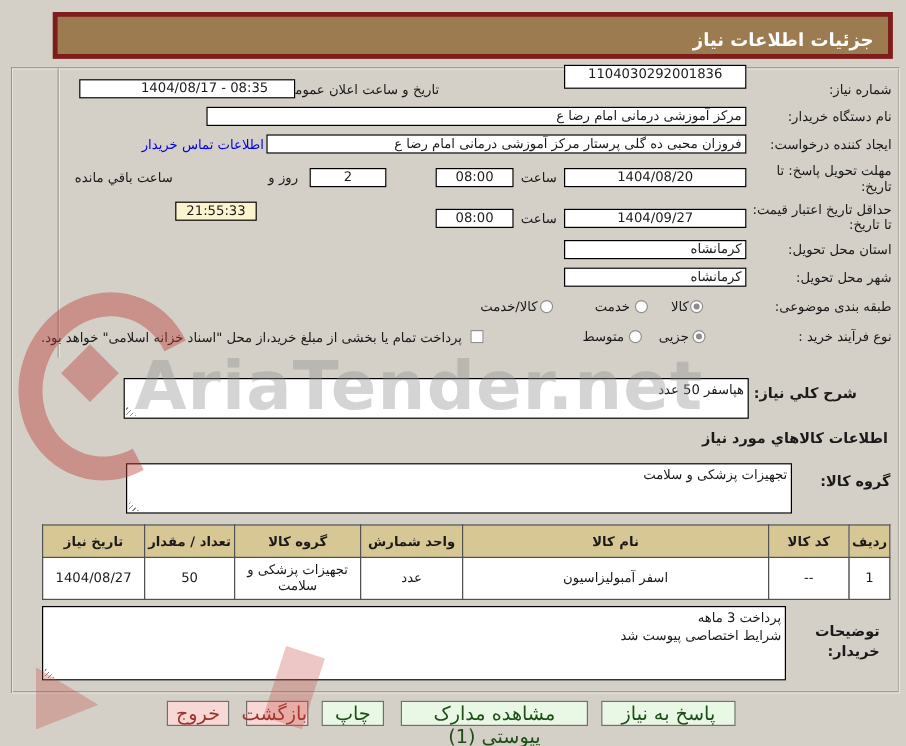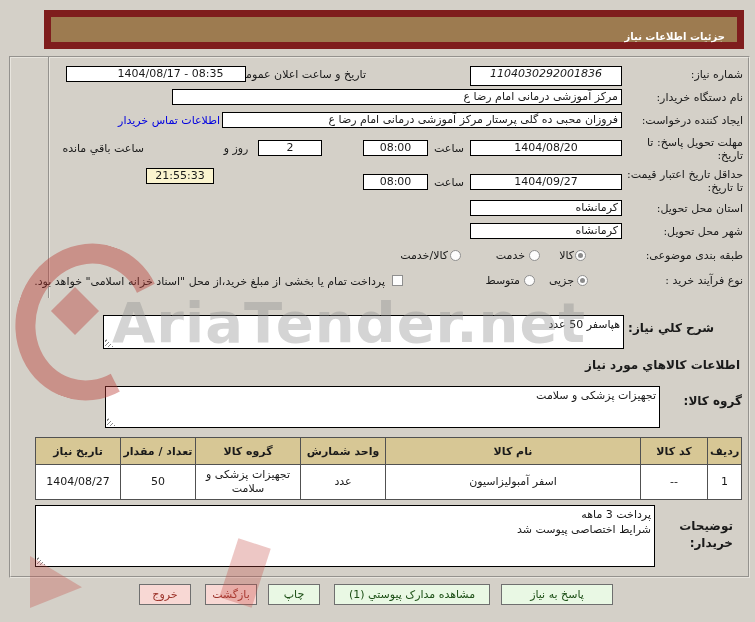--- a/index.html
+++ b/index.html
@@ -1,19 +1,19 @@
 <!DOCTYPE html>
 <html><head>
 <meta charset="utf-8">
 <style>
   html,body{margin:0;padding:0;}
   body{width:755px;height:622px;position:relative;overflow:hidden;background:#d4d0c8;
        font-family:"DejaVu Sans","Liberation Sans",sans-serif;font-size:11px;color:#1a1a1a;}
   .titlebar{position:absolute;left:44px;top:10px;width:700px;height:39px;background:#9d7b50;
-            border:7px solid #7f1d1d;color:#fff;font-weight:bold;font-size:10px;direction:rtl;
+            border:4px solid #7f1d1d;color:#fff;font-weight:bold;font-size:15px;direction:rtl;
             line-height:39px;padding-right:12px;box-sizing:border-box;}
   .groupbox{position:absolute;border:2px groove #e8e5de;}
   .vline{position:absolute;width:0;border-left:2px groove #e8e5de;}
   .lbl{position:absolute;direction:rtl;line-height:13px;}
   .blbl{position:absolute;direction:rtl;font-weight:bold;font-size:12px;line-height:14px;}
   .box{position:absolute;background:#fff;border:1px solid #000;box-sizing:border-box;
        line-height:14px;overflow:hidden;}
   .ctr{text-align:center;direction:ltr;}
   .rtl{direction:rtl;text-align:right;padding-right:3px;}
   .yellow{background:#fbf4cf;margin-top:28px;}
@@ -27,21 +27,21 @@
   .handle{position:absolute;left:1px;bottom:1px;width:9px;height:9px;
           background:repeating-linear-gradient(135deg,transparent 0 2px,#8a8a8a 2px 3px);
           clip-path:polygon(0 0,0 100%,100% 100%);}
   table.goods{position:absolute;left:35px;top:437px;border-collapse:collapse;direction:rtl;
               font-size:11px;table-layout:fixed;}
   table.goods th,table.goods td{border:1px solid #515151;text-align:center;vertical-align:middle;
               padding:0 2px;overflow:hidden;}
   table.goods th{background:#d7c795;font-weight:bold;height:26px;}
   table.goods td{background:#fff;height:34px;line-height:14px;}
   .btn{position:absolute;height:21px;line-height:19px;text-align:center;border:1px solid #6f6f6f;
-       font-size:11px;box-sizing:border-box;direction:rtl;cursor:pointer;}
+       font-size:16px;box-sizing:border-box;direction:rtl;cursor:pointer;}
   .btn.green{background:#e9f8e4;color:#1c4f16;}
   .btn.pink{background:#f8d8d4;color:#9c332a;}
   .watermark{position:absolute;left:0;top:0;width:755px;height:622px;pointer-events:none;z-index:40;}
   .wm-text{position:absolute;left:112px;top:290px;width:640px;font-size:56px;font-weight:bold;
            color:#8f8f8f;opacity:.38;letter-spacing:1px;direction:ltr;white-space:nowrap;}
   .wm-arc{position:absolute;left:16px;top:243px;width:106px;height:118px;border:20px solid rgba(185,58,52,.42);
           border-radius:50%;border-right-color:transparent;transform:rotate(18deg);}
   .wm-sq{position:absolute;left:58px;top:294px;width:34px;height:34px;background:rgba(185,58,52,.40);transform:rotate(45deg);}
   .wm-f1{position:absolute;left:228px;top:542px;width:34px;height:62px;background:rgba(195,70,62,.30);transform:rotate(18deg);}
   .wm-f2{position:absolute;left:30px;top:556px;width:52px;height:52px;background:rgba(195,70,62,.30);
@@ -49,21 +49,21 @@
 </style>
 </head>
 <body>
 
 <div class="titlebar">جزئیات اطلاعات نیاز</div>
 
 <div class="groupbox" style="left:9px;top:56px;width:737px;height:518px;"></div>
 <div class="vline" style="left:48px;top:57px;height:241px;"></div>
 
 <div class="lbl" style="right:12px;top:68px;">شماره نیاز:</div>
-<div class="box ctr" style="left:470px;top:66px;width:152px;height:20px;font-style:italic;">1104030292001836</div>
+<div class="box ctr" style="left:470px;top:54px;width:152px;height:20px;">1104030292001836</div>
 <div class="lbl" style="left:218px;top:68px;width:148px;">تاریخ و ساعت اعلان عمومی:</div>
 <div class="box ctr" style="left:66px;top:66px;width:180px;height:16px;padding-left:29px;">1404/08/17 - 08:35</div>
 
 <div class="lbl" style="right:12px;top:91px;">نام دستگاه خریدار:</div>
 <div class="box rtl" style="left:172px;top:89px;width:450px;height:16px;">مرکز آموزشی  درمانی امام رضا  ع</div>
 
 <div class="lbl" style="right:12px;top:114px;">ایجاد کننده درخواست:</div>
 <div class="box rtl" style="left:222px;top:112px;width:400px;height:16px;">فروزان محبی ده گلی پرستار مرکز آموزشی  درمانی امام رضا  ع</div>
 <div class="link" style="left:106px;top:114px;width:114px;">اطلاعات تماس خریدار</div>
 

